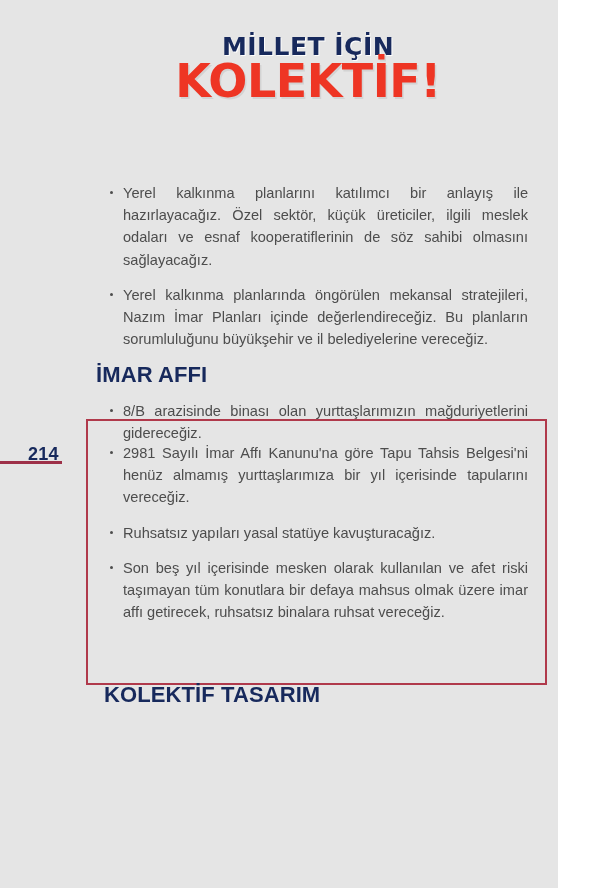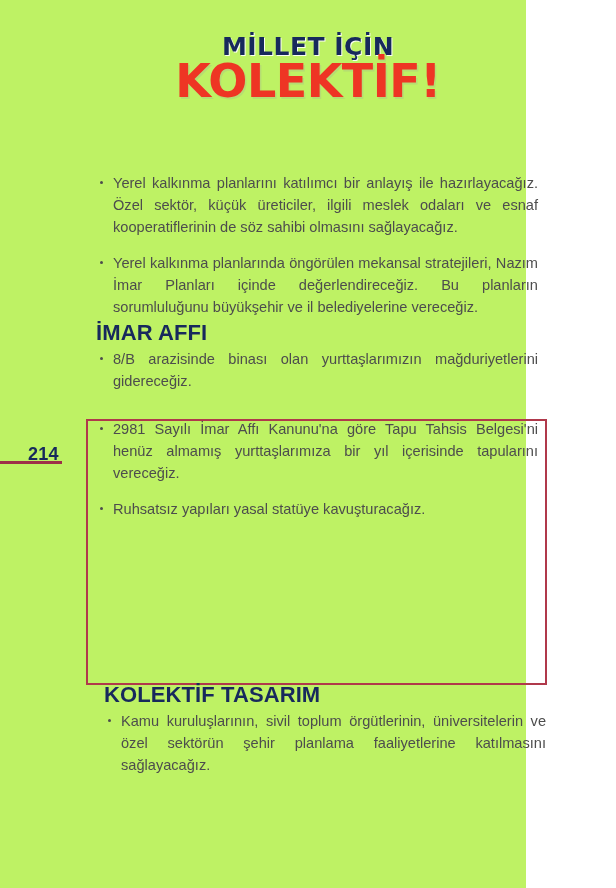--- a/index.html
+++ b/index.html
@@ -13,21 +13,22 @@
     background: #ffffff;
     font-family: "Liberation Sans", sans-serif;
     overflow: hidden;
     position: relative;
   }
 
   .page {
     position: relative;
     width: 526px;
     height: 888px;
-    background: #bef264;
+    background: #e5e5e5;
+    padding-left: 32px;
   }
 
   
   .masthead {
     position: absolute;
     top: 34px;
     left: 0;
     width: 616px;
     text-align: center;
     user-select: none;
@@ -91,21 +92,21 @@
     margin: 0;
     padding: 0;
     position: relative;
     z-index: 3;
   }
   .heading-imar { margin-top: 22px; margin-bottom: 9px; }
   .heading-kolektif { margin-top: 7px; margin-bottom: 10px; }
 
   ul.bullets {
     list-style: none;
-    margin: 2px;
+    margin: 12px;
     padding: 0;
   }
   ul.bullets > li {
     position: relative;
     padding-left: 15px;
     margin-bottom: 13px;
     font-family: "Liberation Sans", sans-serif;
     font-size: 14.6px;
     line-height: 1.52;
     color: #4d4d4d;
@@ -136,21 +137,21 @@
     border: 2px solid #b0394b;
     box-sizing: border-box;
     background: transparent;
     z-index: 1;
     pointer-events: none;
   }
 
   .boxed-list {
     position: absolute;
     left: 96px;
-    top: 416px;
+    top: 430px;
     width: 444px;
     z-index: 2;
   }
 
   .after-box {
     position: absolute;
     left: 104px;
     top: 682px;
     width: 444px;
     z-index: 2;
@@ -183,24 +184,24 @@
     </ul>
 
   </div>
 
   <div class="highlight-box"></div>
 
   <div class="boxed-list">
     <ul class="bullets">
       <li>2981 Sayılı İmar Affı Kanunu'na göre Tapu Tahsis Belgesi'ni henüz almamış yurttaşlarımıza bir yıl içerisinde tapularını vereceğiz.</li>
       <li>Ruhsatsız yapıları yasal statüye kavuşturacağız.</li>
+      <li>Son beş yıl içerisinde mesken olarak kullanılan ve afet riski taşımayan tüm konutlara bir defaya mahsus olmak üzere imar affı getirecek, ruhsatsız binalara ruhsat vereceğiz.</li>
     </ul>
   </div>
 
   <div class="after-box">
     <h2 class="section-heading heading-kolektif">KOLEKTİF TASARIM</h2>
 
     <ul class="bullets">
-      <li>Kamu kuruluşlarının, sivil toplum örgütlerinin, üniversitelerin ve özel sektörün şehir planlama faaliyetlerine katılmasını sağlayacağız.</li>
     </ul>
   </div>
 
 </div>
 
 </body></html>

